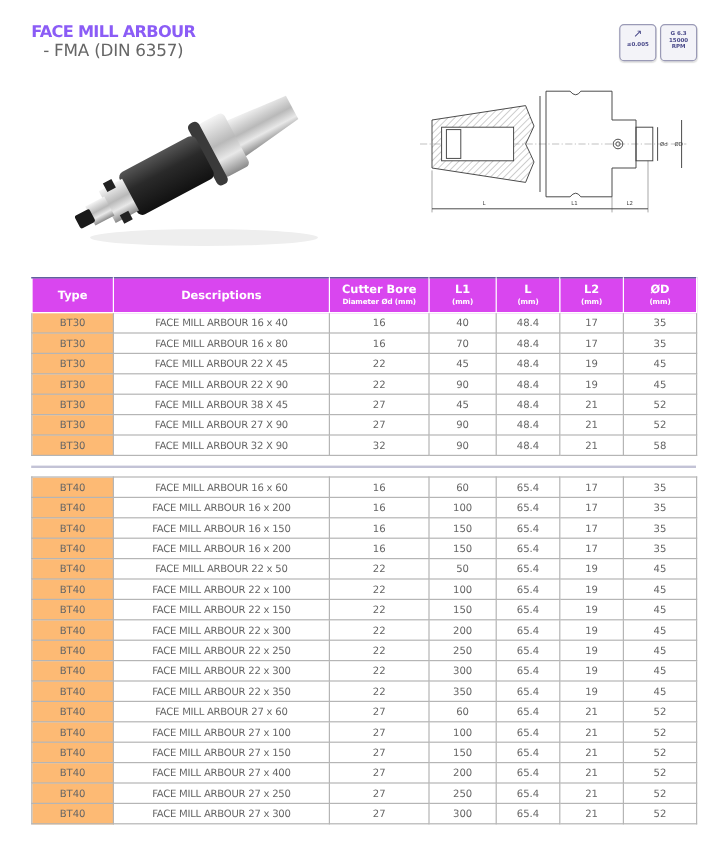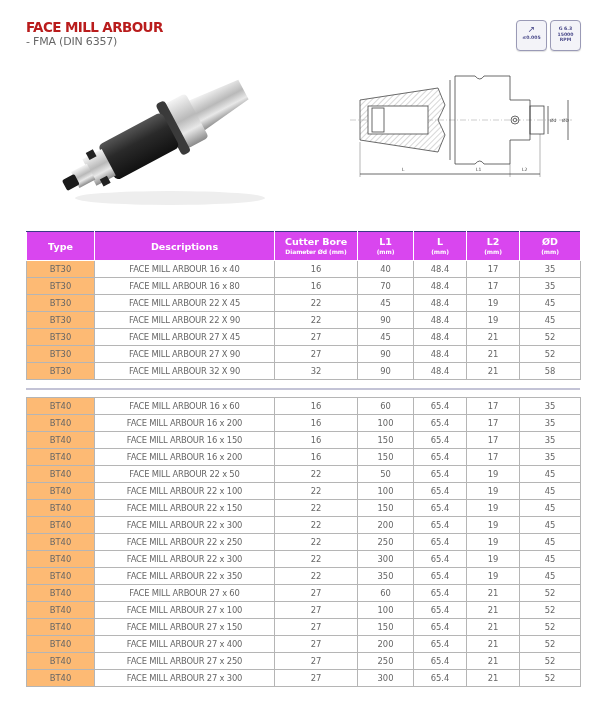--- a/index.html
+++ b/index.html
@@ -1,18 +1,18 @@
 <!DOCTYPE html>
 <html><head>
 <meta charset="utf-8">
 <style>
   html,body{margin:0;padding:0;background:#ffffff;}
   body{width:600px;height:701px;position:relative;overflow:hidden;font-family:"DejaVu Sans","Liberation Sans",sans-serif;color:#555;}
-  .title{position:absolute;left:26px;top:19px;font-family:"DejaVu Sans",sans-serif;font-weight:bold;font-size:13.5px;letter-spacing:-0.6px;color:#b91c1c;}
-  .subtitle{position:absolute;left:26px;top:35px;font-size:11px;color:#666;letter-spacing:-0.2px;}
+  .title{position:absolute;left:26px;top:19px;font-family:"DejaVu Sans",sans-serif;font-weight:bold;font-size:13.5px;letter-spacing:-0.6px;color:#8b5cf6;}
+  .subtitle{position:absolute;left:36px;top:35px;font-size:14px;color:#666;letter-spacing:-0.2px;}
   .badge{position:absolute;top:20px;width:29px;height:29px;border:1px solid #9a9ab6;border-radius:4px;background:#f3f3f8;box-shadow:0 1px 1px rgba(0,0,0,0.12);color:#4a4a8a;font-size:4.6px;text-align:center;line-height:5.6px;font-weight:bold;}
   .badge1{left:516px;}
   .badge2{left:550px;}
   .badge .glyph{font-size:9px;line-height:11px;display:block;margin-top:3px;font-weight:normal;}
   .badge .l{display:block;}
   .photo{position:absolute;left:40px;top:60px;width:240px;height:150px;}
   .drawing{position:absolute;left:350px;top:70px;width:225px;height:110px;}
   table{position:absolute;left:26px;border-collapse:collapse;table-layout:fixed;width:554px;}
   td,th{border:1px solid #b5b5b5;font-size:8.4px;text-align:center;padding:0;height:16px;color:#666;font-weight:normal;}
   th{background:#d946ef;color:#fff;border:1px solid #ffffff;border-top:1px solid #3a3a86;height:28px;font-weight:bold;font-size:9.5px;line-height:9px;}
@@ -151,21 +151,21 @@
         <td class="type">BT30</td>
         <td class="desc">FACE MILL ARBOUR 22 X 90</td>
         <td>22</td>
         <td>90</td>
         <td>48.4</td>
         <td>19</td>
         <td>45</td>
       </tr>
       <tr>
         <td class="type">BT30</td>
-        <td class="desc">FACE MILL ARBOUR 27 X 45</td>
+        <td class="desc">FACE MILL ARBOUR 38 X 45</td>
         <td>27</td>
         <td>45</td>
         <td>48.4</td>
         <td>21</td>
         <td>52</td>
       </tr>
       <tr>
         <td class="type">BT30</td>
         <td class="desc">FACE MILL ARBOUR 27 X 90</td>
         <td>27</td>

